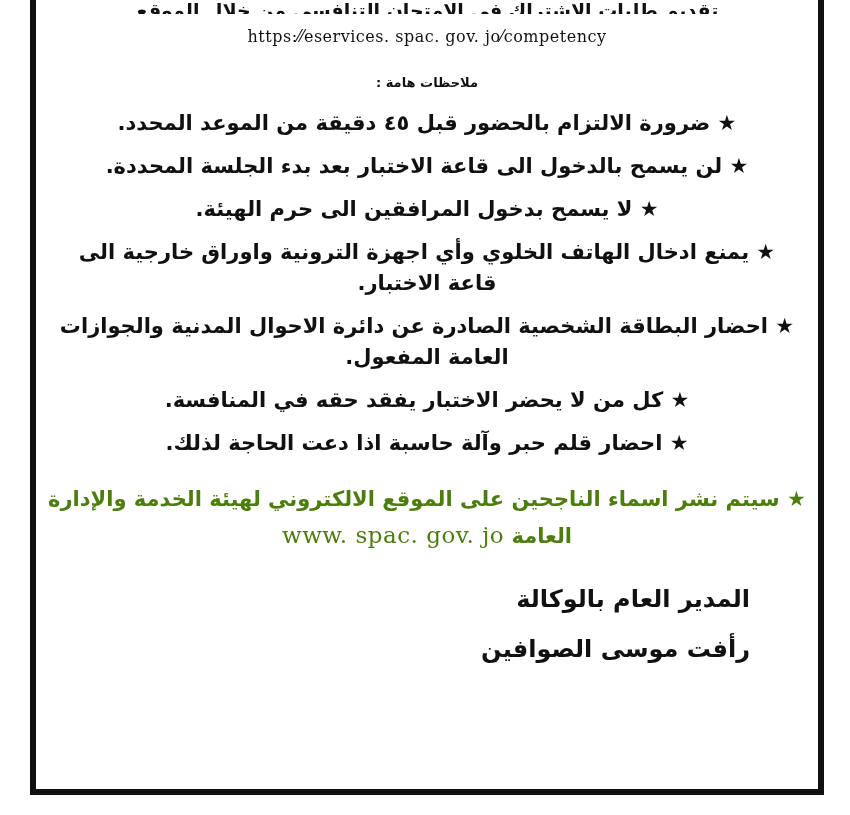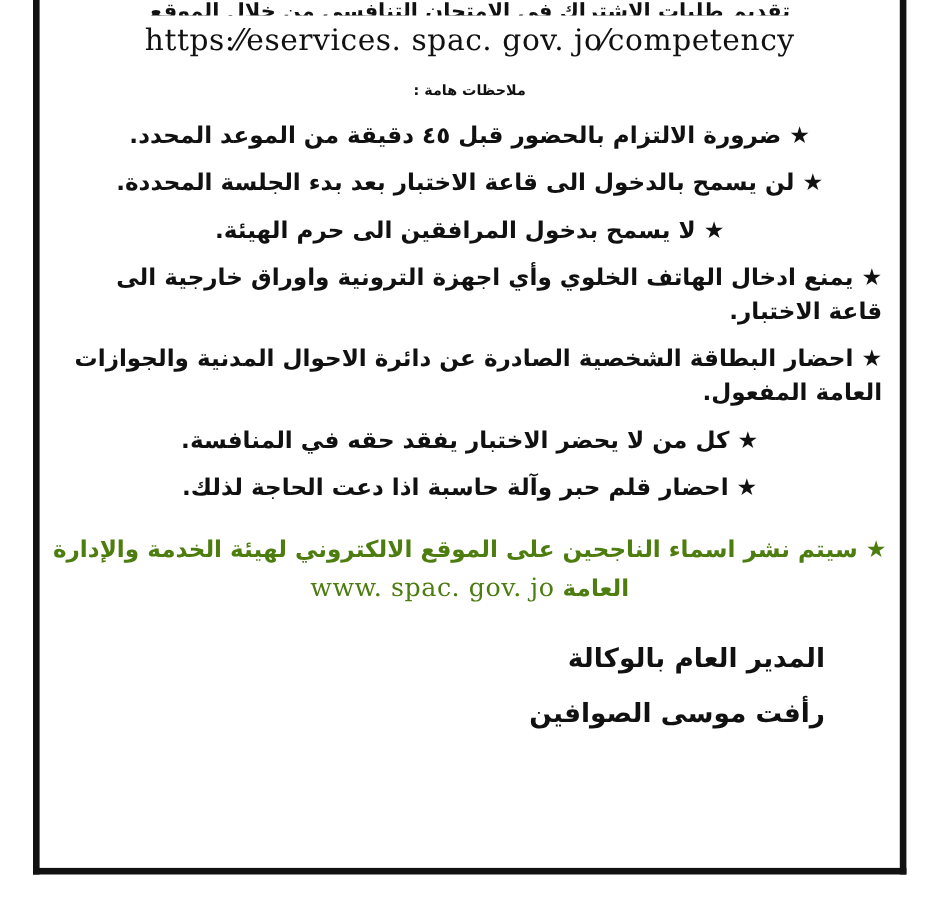--- a/index.html
+++ b/index.html
@@ -63,21 +63,21 @@
     line-height: 20px;
     height: 14px;
     overflow: hidden;
     color: #111111;
     letter-spacing: 0px;
     margin-bottom: 6px;
   }
   .url-line {
     direction: ltr;
     font-family: "DejaVu Serif", serif;
-    font-size: 27px;
+    font-size: 16px;
     line-height: 34px;
     letter-spacing: 0.5px;
     color: #111111;
     margin: 4px 0 16px 0;
     text-align: center;
   }
   .notes-heading {
     font-family: "DejaVu Sans", sans-serif;
     font-weight: bold;
     font-size: 13px;
@@ -90,21 +90,21 @@
     font-family: "DejaVu Sans", sans-serif;
     font-weight: bold;
     font-size: 21px;
     line-height: 31px;
     color: #111111;
     margin: 0 0 12px 0;
     text-align: center;
     padding: 0 10px;
   }
   .note.wrap {
-    text-align: right;
+    text-align: center;
   }
   .note-final {
     font-family: "DejaVu Sans", sans-serif;
     font-weight: bold;
     font-size: 21px;
     line-height: 36px;
     color: #4d7c0f;
     margin: 22px 0 0 0;
     text-align: center;
     padding: 0 6px;

